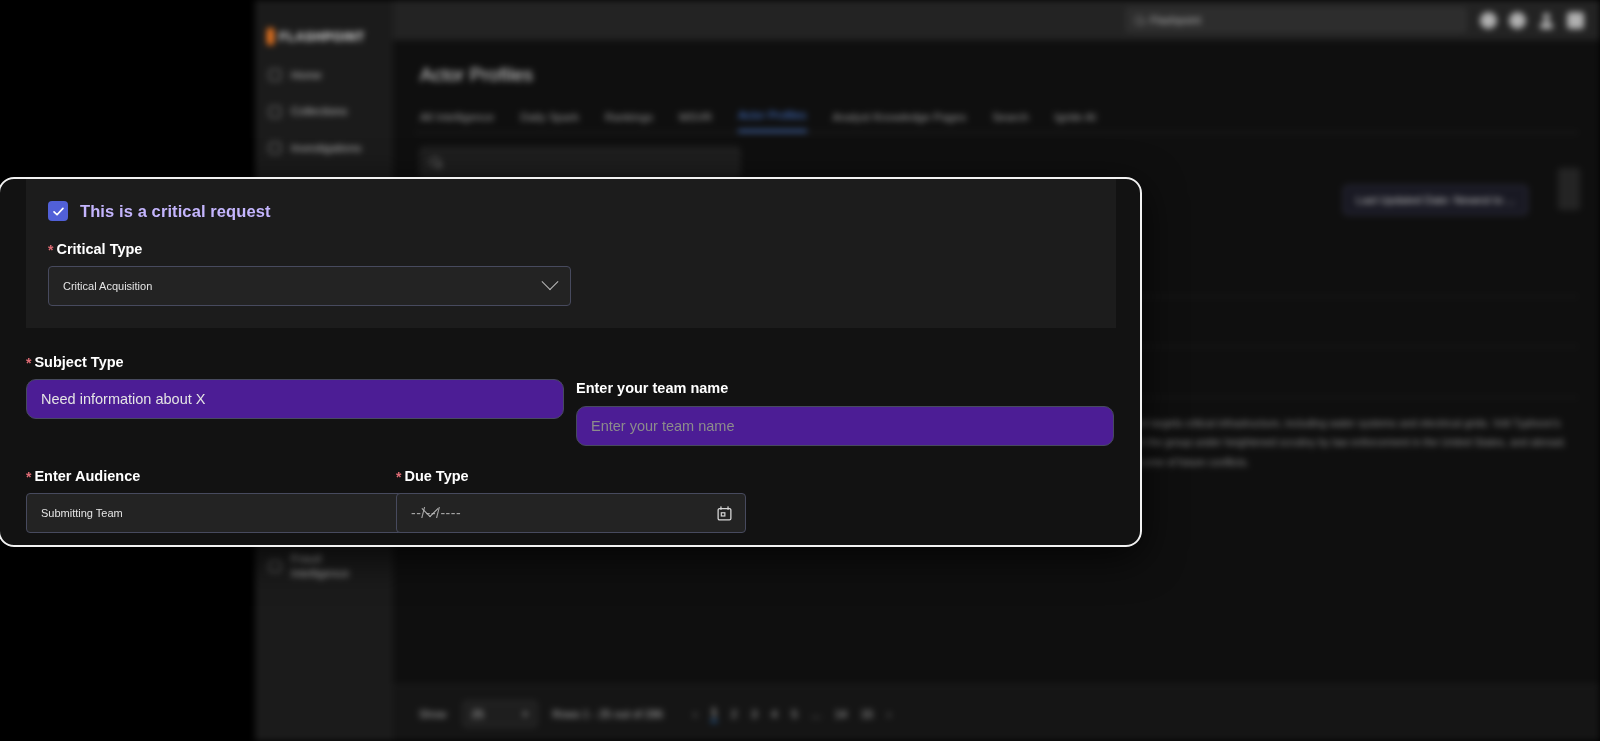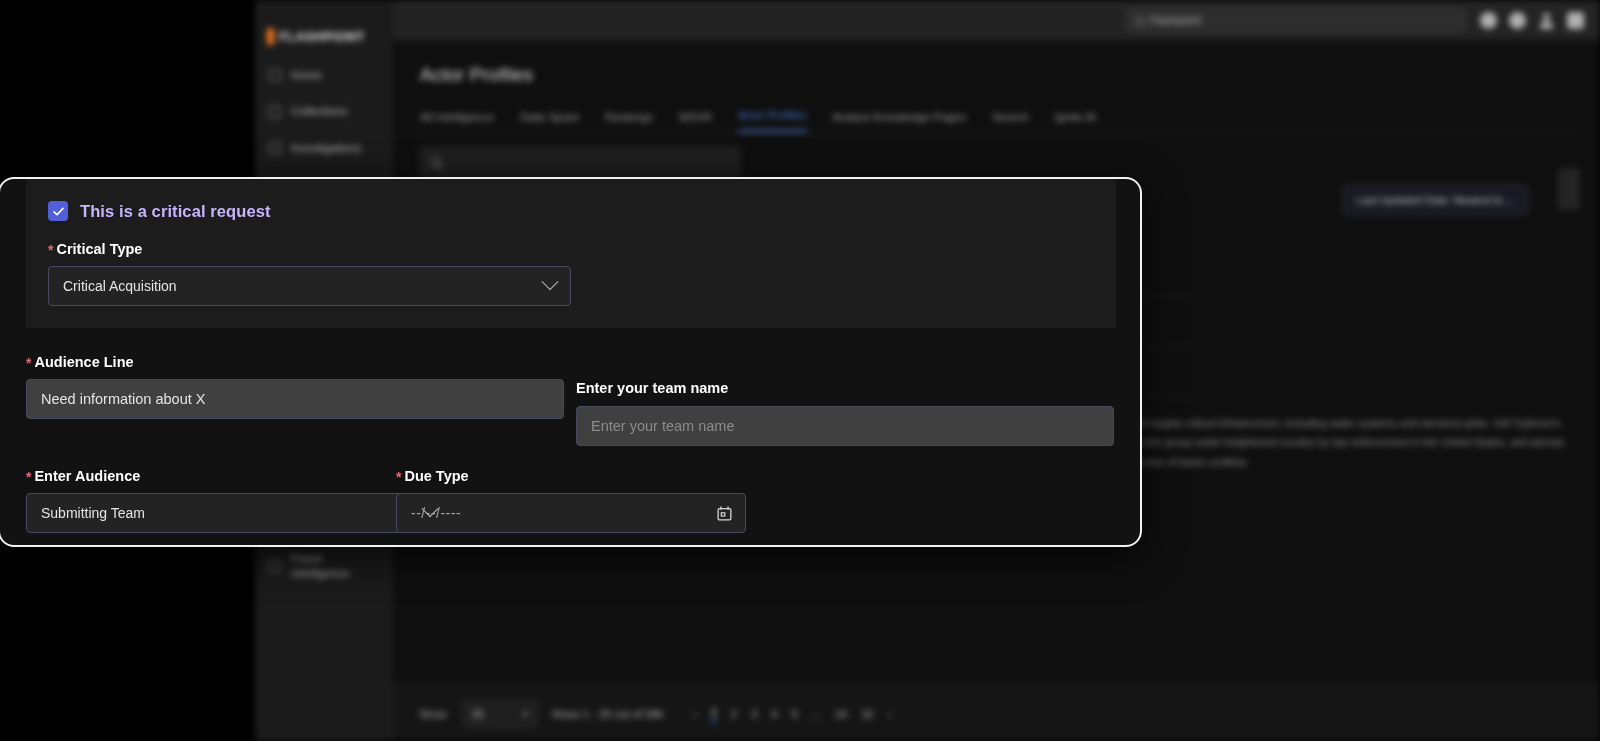--- a/index.html
+++ b/index.html
@@ -128,26 +128,26 @@
   }
   .req { color: #e06c75; font-size: 14px; line-height: 1; position: relative; top: 2px; margin-right: 2px; }
 
   .ctype-wrap { margin-top: 18px; }
 
   .select-box {
     height: 40px; background: #232323; border: 1px solid #474a5e; border-radius: 4px;
     display:flex; align-items:center; justify-content:space-between;
     padding: 0 14px; margin-top: 9px;
   }
-  .select-box .val { font-size: 14px; color: #e4e4e4; }
+  .select-box .val { font-size: 11px; color: #e4e4e4; }
   .chev { width: 12px; height: 12px; border-right: 1.8px solid #b9b9b9; border-bottom: 1.8px solid #b9b9b9;
           transform: rotate(45deg) translate(-3px,-3px); flex:none; }
 
   .input-box {
-    height: 40px; background: #404040; border: 1px solid #474a5e; border-radius: 4px;
+    height: 40px; background: #4c1d95; border: 1px solid #474a5e; border-radius: 10px;
     display:flex; align-items:center; justify-content:space-between;
     padding: 0 14px; margin-top: 9px;
   }
   .input-box .val { font-size: 14.5px; color: #e4e4e4; }
   .input-box .ph { font-size: 14.5px; color: #8c8c8c; }
 
   .grid-2 { display:flex; gap: 0; padding: 24px 26px 0 26px; }
   .col-a { width: 552px; }
   .col-b { width: 538px; margin-top: 27px; }
 
@@ -313,21 +313,21 @@
           </div>
         </div>
 
       </div>
     </div>
 
     <div class="grid-2">
       <div class="col-a">
         <div class="fld-label">
           <span class="req">*</span>
-          <span>Audience Line</span>
+          <span>Subject Type</span>
         </div>
         <div class="input-box" style="width:538px;">
           <span class="val">Need information about X</span>
         </div>
       </div>
       <div class="col-b">
         <div class="fld-label">
           <span>Enter your team name</span>
         </div>
         <div class="input-box" style="width:538px;">

